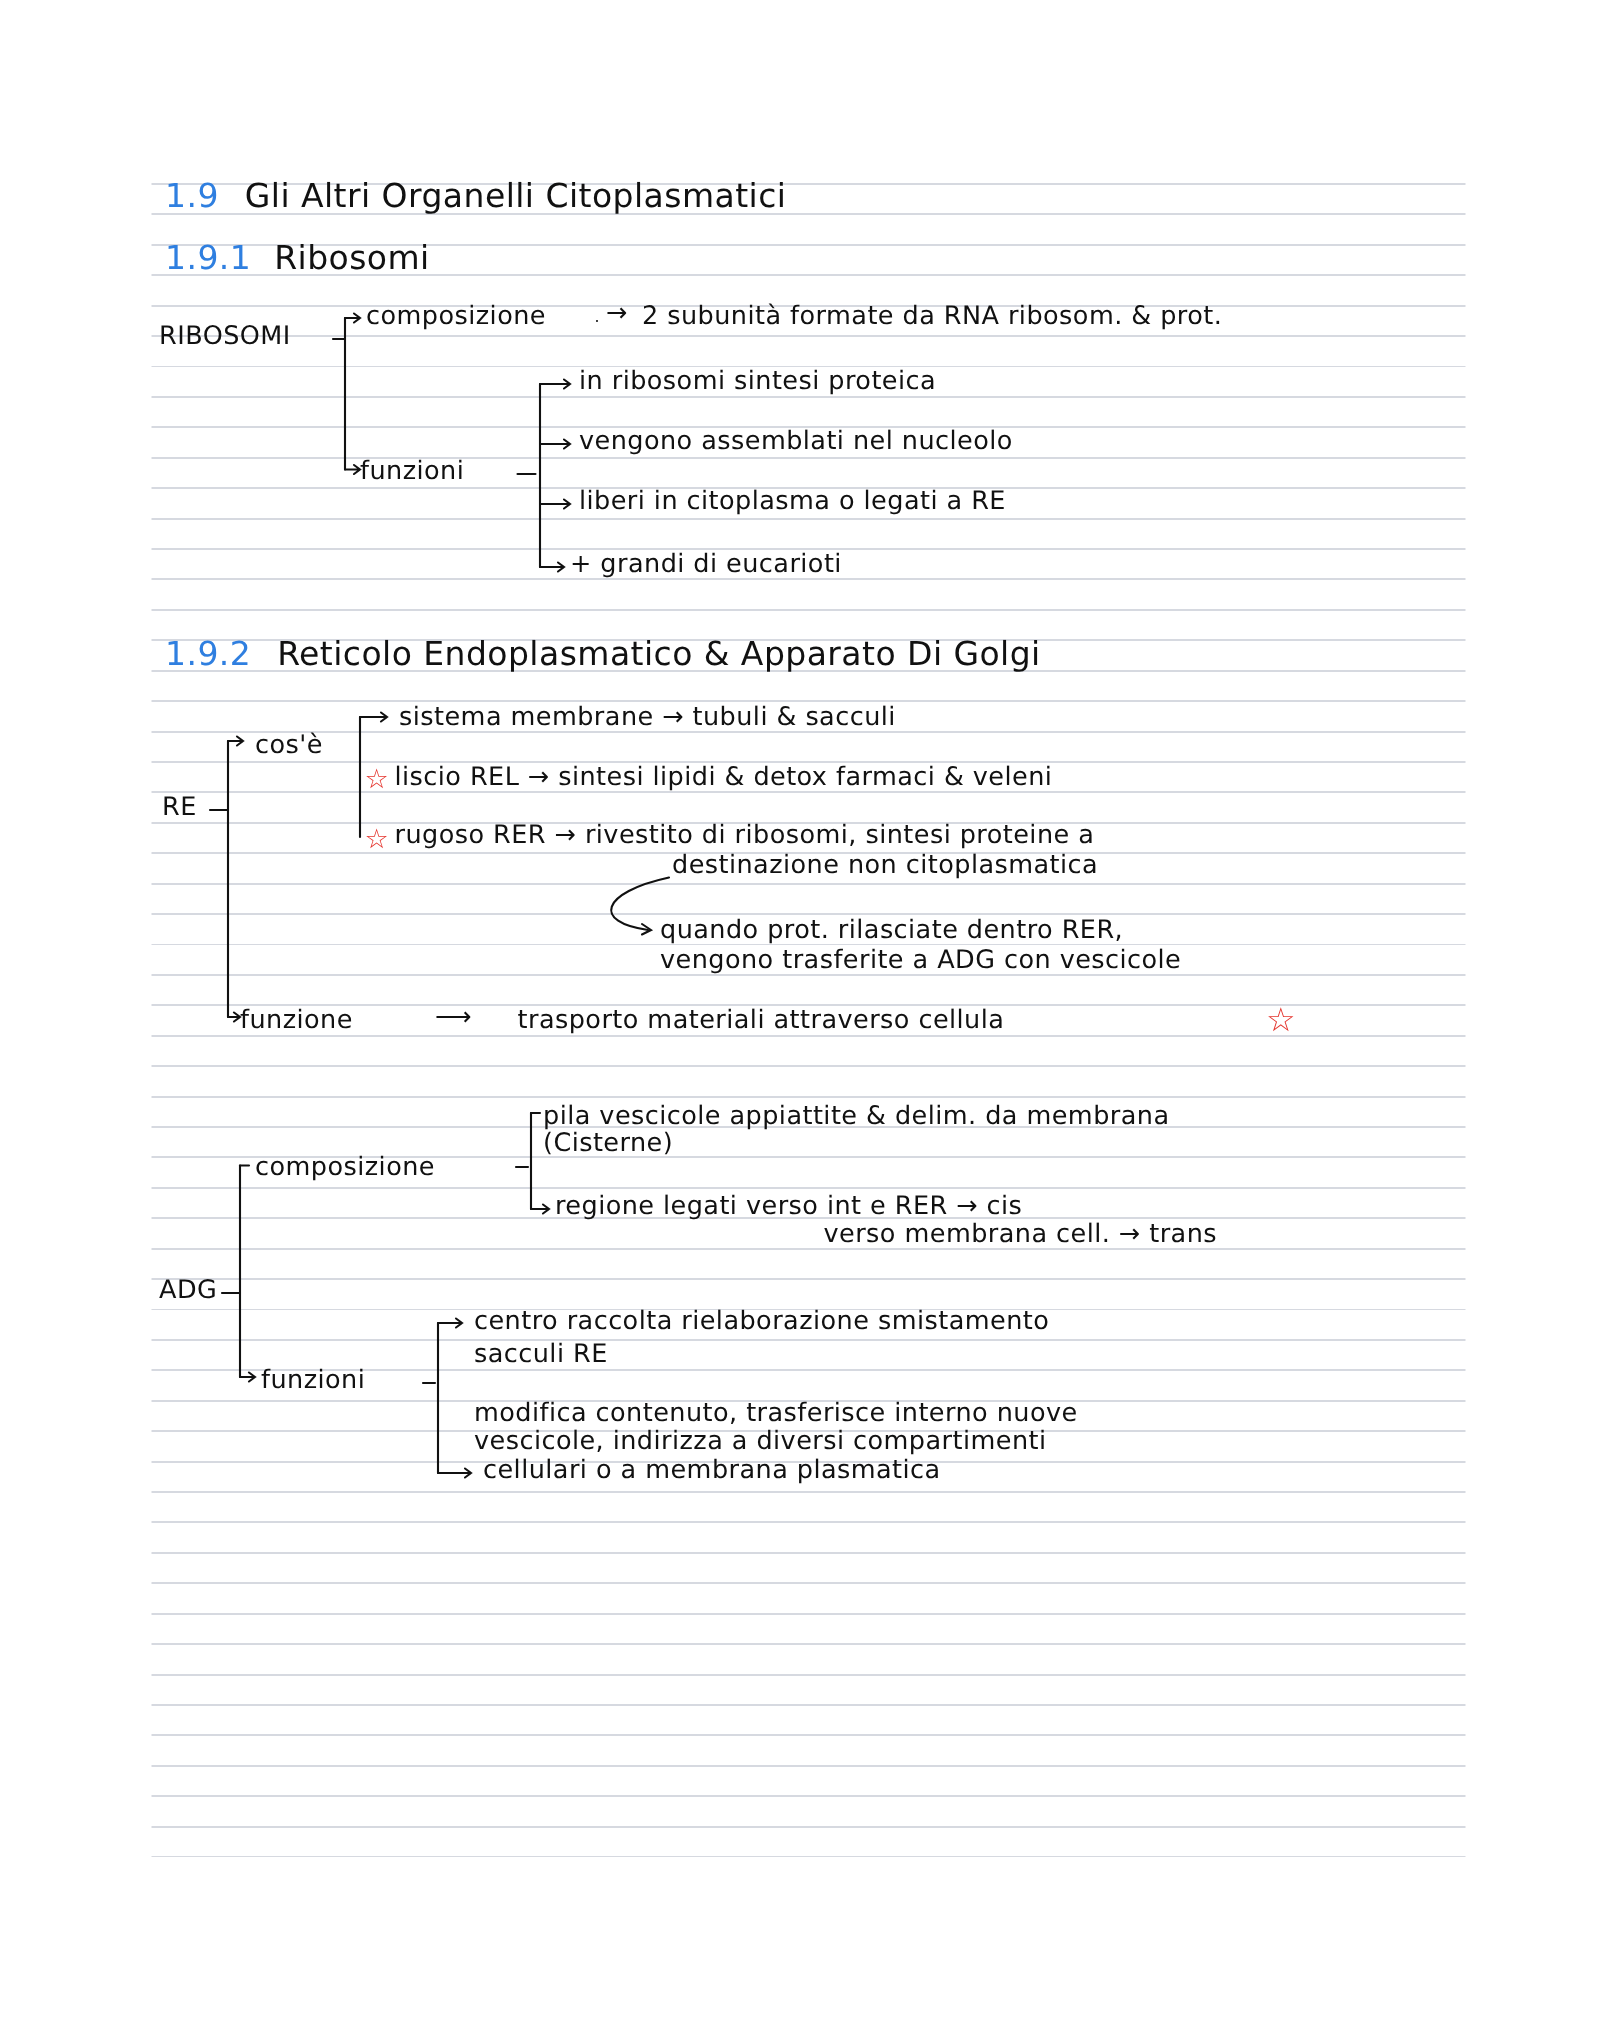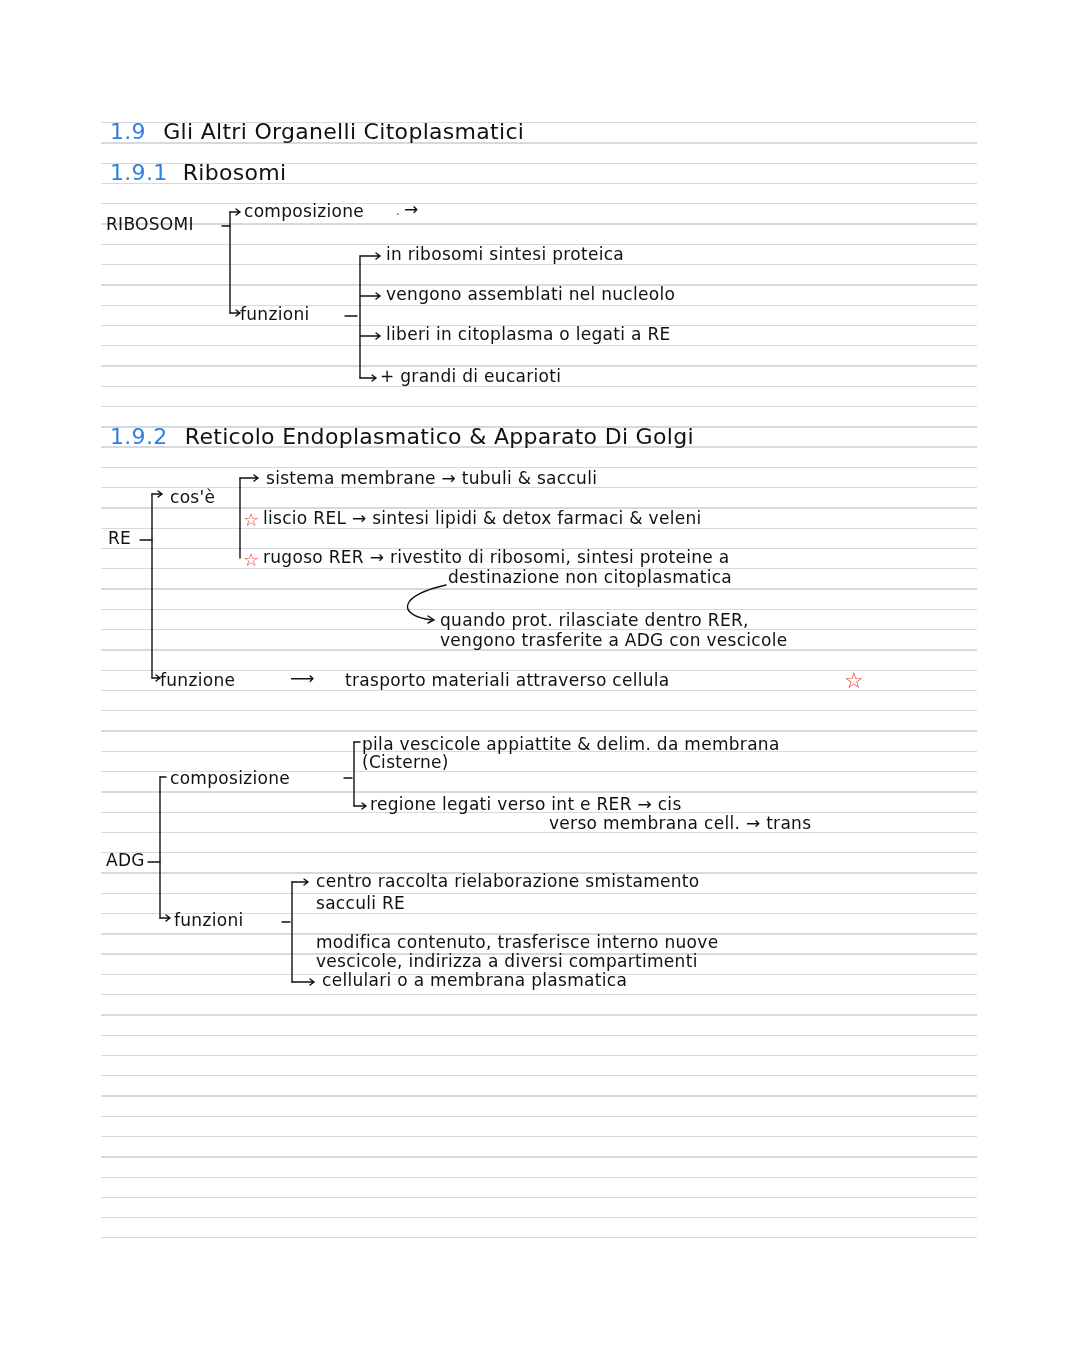--- a/index.html
+++ b/index.html
@@ -34,20 +34,21 @@
     <span style="margin-left:10px;">Gli Altri Organelli Citoplasmatici</span>
   </div>
   <div class="hw title" style="left:110px; top:162px;text-align:right;">
     <span class="blue">1.9.1</span>
     <span style="margin-left:8px;">Ribosomi</span>
   </div>
 
   <div class="hw sm" style="left:106px; top:216px;">RIBOSOMI</div>
   <div class="hw sm" style="left:244px; top:203px;">composizione</div>
   <div class="hw sm" style="left:404px; top:201px;">→</div>
+  <div class="hw sm" style="left:428px; top:203px;">2 subunità formate da RNA ribosom. &amp; prot.</div>
 
   <div class="hw sm" style="left:240px; top:306px;">funzioni</div>
   <div class="hw sm" style="left:386px; top:246px;">in ribosomi sintesi proteica</div>
   <div class="hw sm" style="left:386px; top:286px;">vengono assemblati nel nucleolo</div>
   <div class="hw sm" style="left:386px; top:326px;">liberi in citoplasma o legati a RE</div>
   <div class="hw sm" style="left:380px; top:368px;">+ grandi di eucarioti</div>
 
   <div class="hw title" style="left:110px; top:426px;">
     <span class="blue">1.9.2</span>
     <span style="margin-left:10px;">Reticolo Endoplasmatico &amp; Apparato Di Golgi</span>

